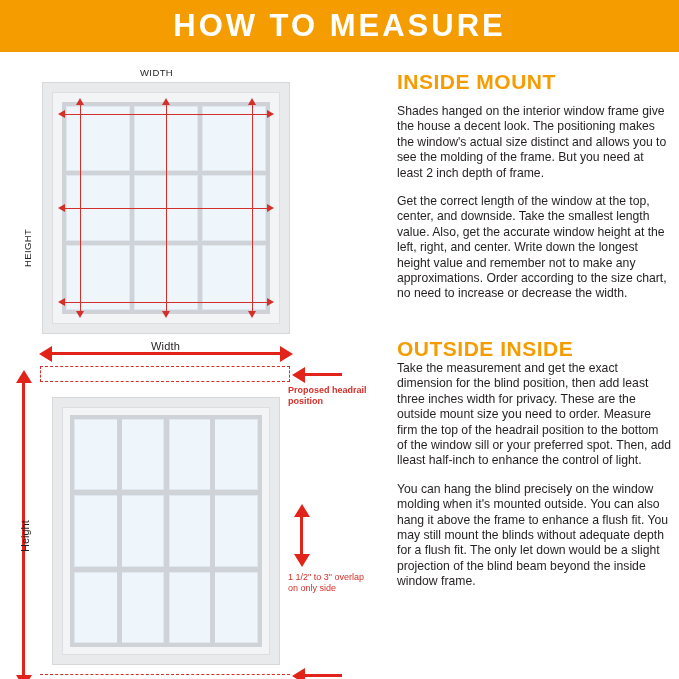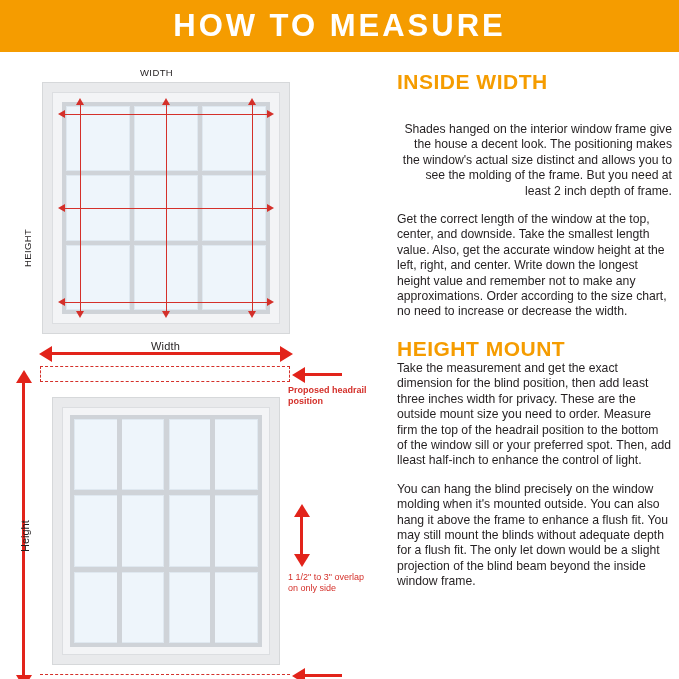--- a/index.html
+++ b/index.html
@@ -302,24 +302,24 @@
       <div class="dashed-line" style="left:40px; top:622px; width:250px;"></div>
       <div class="thick-line" style="left:300px; top:622px; width:42px;"></div>
       <div class="big-arrow-left" style="left:292px; top:616px;"></div>
 
     </div>
   </div>
 
   <div class="col-right">
 
     <div style="position:absolute; left:7px; top:18px; width:275px;">
-      <h2 class="section-title">INSIDE WIDTH</h2>
-      <p class="body-text" style="margin-top:28px;text-align:right;">Shades hanged on the interior window frame give the house a decent look. The positioning makes the window's actual size distinct and allows you to see the molding of the frame. But you need at least 2 inch depth of frame.</p>
+      <h2 class="section-title">INSIDE MOUNT</h2>
+      <p class="body-text" style="margin-top:10px;">Shades hanged on the interior window frame give the house a decent look. The positioning makes the window's actual size distinct and allows you to see the molding of the frame. But you need at least 2 inch depth of frame.</p>
       <p class="body-text">Get the correct length of the window at the top, center, and downside. Take the smallest length value. Also, get the accurate window height at the left, right, and center. Write down the longest height value and remember not to make any approximations. Order according to the size chart, no need to increase or decrease the width.</p>
     </div>
 
     <div style="position:absolute; left:7px; top:285px; width:275px;">
-      <h2 class="section-title">HEIGHT MOUNT</h2>
+      <h2 class="section-title">OUTSIDE INSIDE</h2>
       <p class="body-text">Take the measurement and get the exact dimension for the blind position, then add least three inches width for privacy. These are the outside mount size you need to order. Measure firm the top of the headrail position to the bottom of the window sill or your preferred spot. Then, add lleast half-inch to enhance the control of light.</p>
       <p class="body-text" style="margin-top:12px;">You can hang the blind precisely on the window molding when it's mounted outside. You can also hang it above the frame to enhance a flush fit. You may still mount the blinds without adequate depth for a flush fit. The only let down would be a slight projection of the blind beam beyond the inside window frame.</p>
     </div>
   </div>
 </div>
 
 </body></html>

